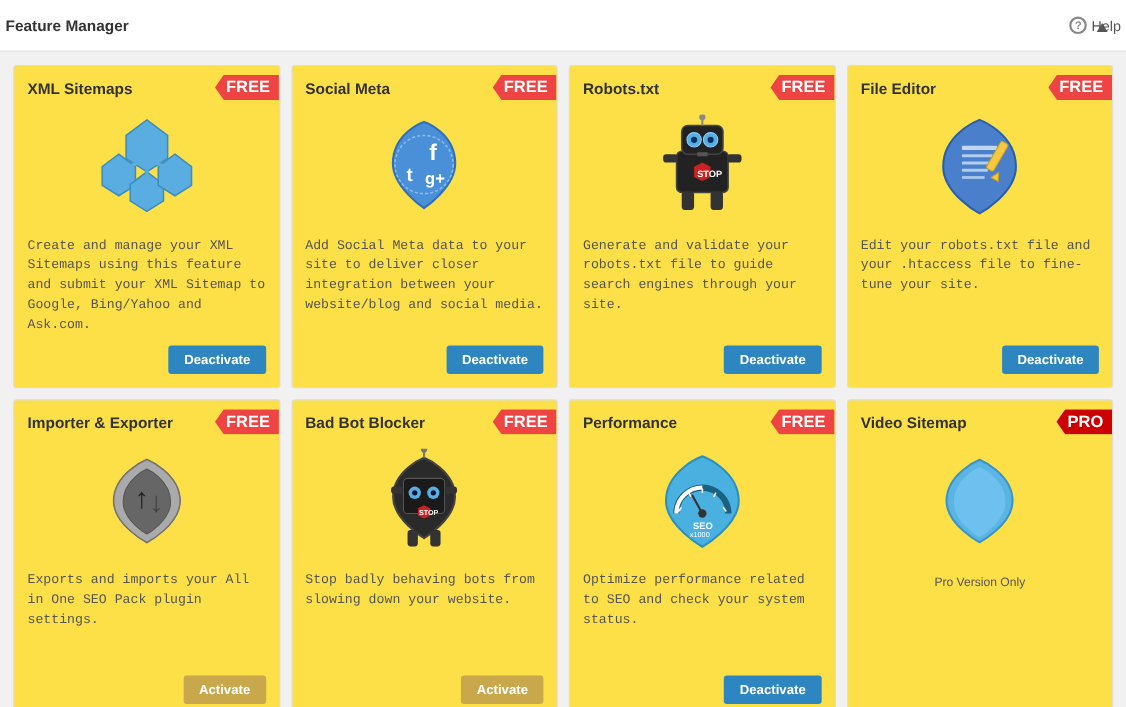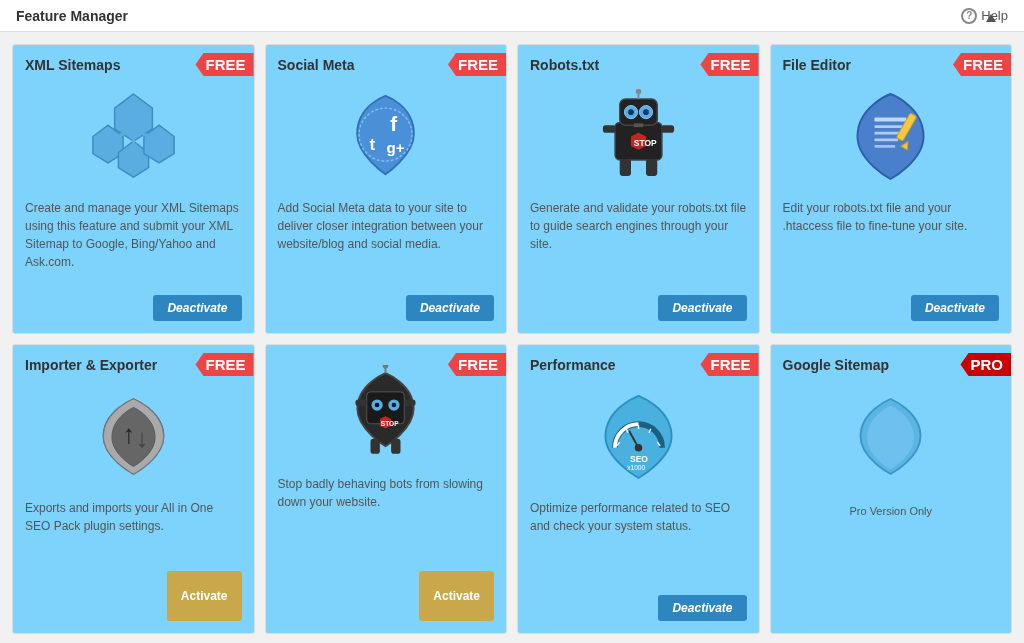--- a/index.html
+++ b/index.html
@@ -5,25 +5,25 @@
     * { box-sizing: border-box; margin: 0; padding: 0; }
     body {
       font-family: Arial, sans-serif;
       font-size: 13px;
       background: #f1f1f1;
       color: #333;
     }
     .top-bar {
       background: #fff;
       border-bottom: 1px solid #ddd;
-      padding: 6px 16px;
+      padding: 6px 5px;
       display: flex;
       align-items: center;
       justify-content: space-between;
-      height: 32px;
+      height: 47px;
     }
     .top-bar-title {
       font-size: 14px;
       font-weight: bold;
       color: #333;
     }
     .help-link {
       display: flex;
       align-items: center;
       gap: 4px;
@@ -47,21 +47,21 @@
     .main-content {
       padding: 12px;
     }
     .cards-grid {
       display: grid;
       grid-template-columns: repeat(4, 1fr);
       gap: 10px;
       margin-bottom: 12px;
     }
     .card {
-      background: #7dd3fc;
+      background: #fde047;
       border: 1px solid #ddd;
       border-radius: 3px;
       padding: 12px;
       position: relative;
       display: flex;
       flex-direction: column;
       min-height: 290px;
     }
     .card-title {
       font-size: 14px;
@@ -86,42 +86,42 @@
       align-items: center;
       justify-content: center;
       height: 110px;
       margin-bottom: 8px;
     }
     .card-desc {
       font-size: 12px;
       color: #555;
       line-height: 1.5;
       flex: 1;
+      font-family: Liberation Mono, monospace;
     }
     .card-footer {
       margin-top: 10px;
       display: flex;
       justify-content: flex-end;
     }
     .btn-deactivate {
       background: #2e86c1;
       color: #fff;
       border: none;
       padding: 6px 14px;
       font-size: 12px;
       font-weight: bold;
       cursor: pointer;
       border-radius: 3px;
-      font-style: italic;
     }
     .btn-activate {
       background: #c8a84b;
       color: #fff;
       border: none;
-      padding: 18px 14px;
+      padding: 6px 14px;
       font-size: 12px;
       font-weight: bold;
       cursor: pointer;
       border-radius: 3px;
     }
 
     
     .icon-xml svg, .icon-social svg, .icon-robots svg, .icon-file svg,
     .icon-importer svg, .icon-badbot svg, .icon-performance svg, .icon-video svg {
       max-width: 90px;
@@ -285,20 +285,21 @@
         <text x="42" y="56" font-size="28" font-weight="bold" fill="#444" font-family="Arial">↓</text>
       </svg>
     </div>
 
     <p class="card-desc">Exports and imports your All in One SEO Pack plugin settings.</p>
     <div class="card-footer">
       <button class="btn-activate">Activate</button>
     </div>
   </div>
       <div class="card">
+    <span class="card-title">Bad Bot Blocker</span>
     <span class="badge badge-free">FREE</span>
     <div class="card-icon icon-badbot">
       <svg viewBox="0 0 80 100" width="75" height="95">
 
         <path d="M40,8 C40,8 70,20 70,46 C70,68 40,86 40,86 C40,86 10,68 10,46 C10,20 40,8 40,8Z" fill="#2a2a2a" stroke="#444" stroke-width="2"></path>
 
         <rect x="20" y="28" width="40" height="34" rx="4" fill="#1a1a1a" stroke="#555" stroke-width="1"></rect>
 
         <circle cx="31" cy="42" r="6" fill="#5aade0"></circle>
         <circle cx="49" cy="42" r="6" fill="#5aade0"></circle>
@@ -347,21 +348,21 @@
         <line x1="68" y1="58" x2="65" y2="54" stroke="white" stroke-width="1.5"></line>
       </svg>
     </div>
 
     <p class="card-desc">Optimize performance related to SEO and check your system status.</p>
     <div class="card-footer">
       <button class="btn-deactivate">Deactivate</button>
     </div>
   </div>
       <div class="card">
-    <span class="card-title">Google Sitemap</span>
+    <span class="card-title">Video Sitemap</span>
     <span class="badge badge-pro">PRO</span>
     <div class="card-icon icon-video">
       <svg viewBox="0 0 80 90" width="75" height="85">
 
         <path d="M40,5 C40,5 72,18 72,45 C72,68 40,85 40,85 C40,85 8,68 8,45 C8,18 40,5 40,5Z" fill="#5ab5e5" stroke="#3a95c5" stroke-width="2"></path>
 
         <path d="M40,12 C40,12 65,23 65,46 C65,66 40,80 40,80 C40,80 15,66 15,46 C15,23 40,12 40,12Z" fill="#6ec0ee" stroke="none"></path>
 
       </svg>
     </div>

